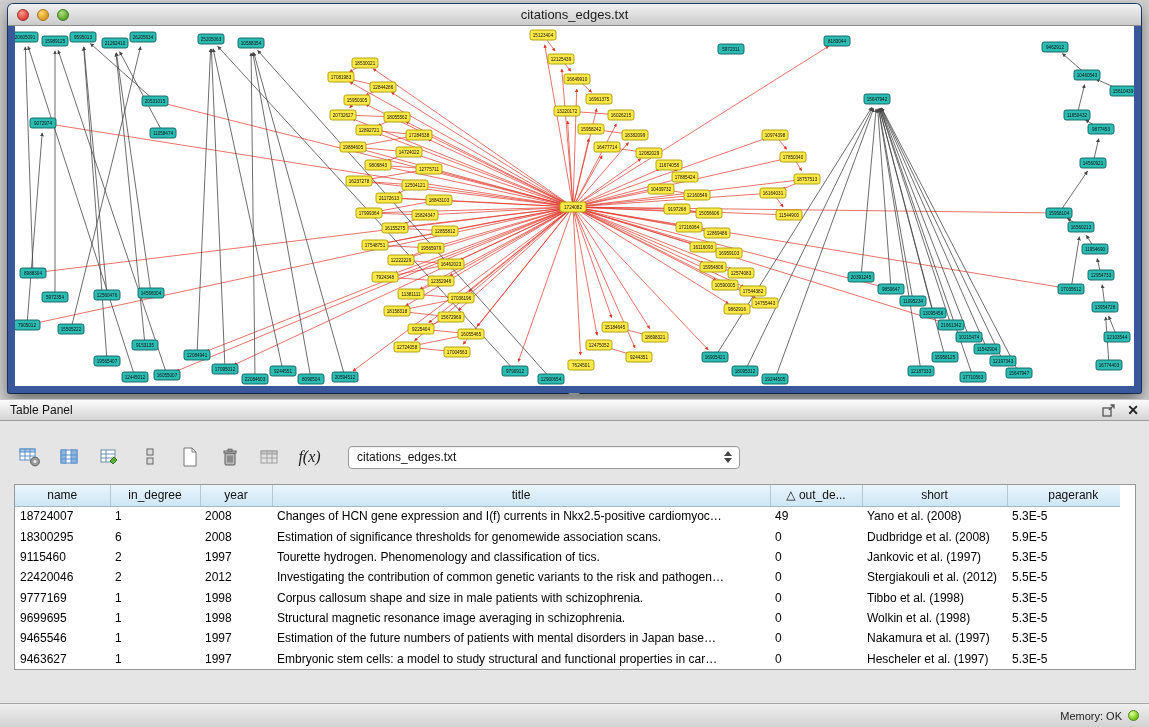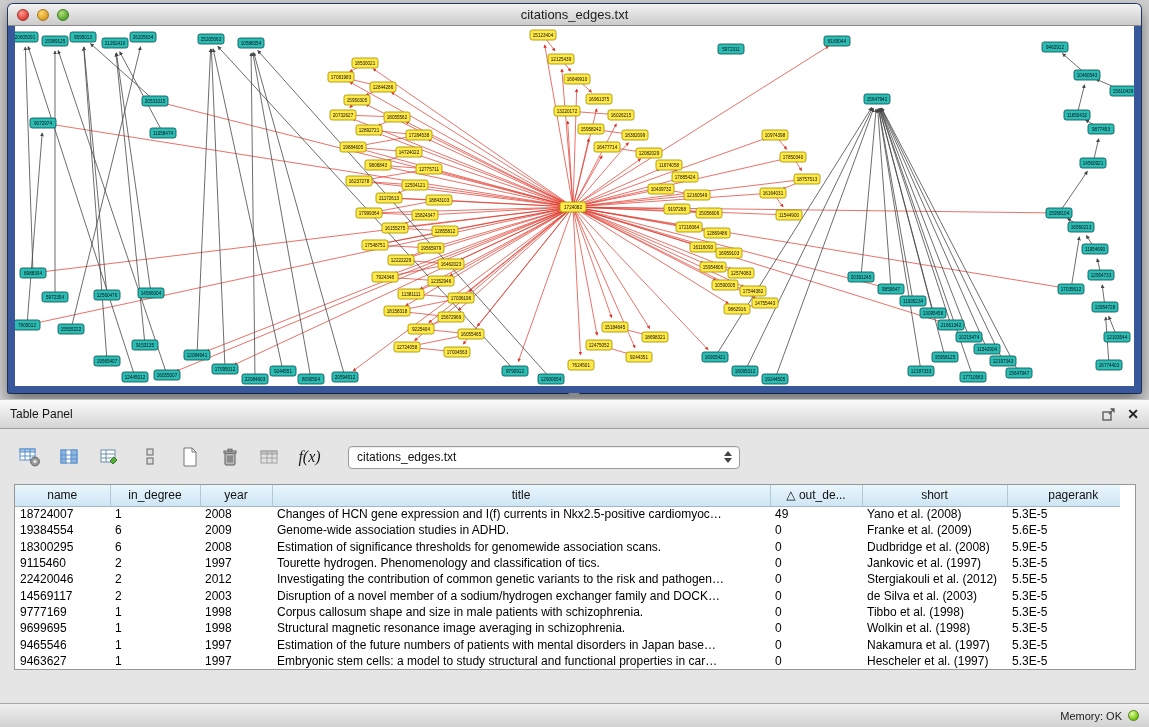--- a/index.html
+++ b/index.html
@@ -18,21 +18,21 @@
   .tl-zoom  { background:radial-gradient(circle at 35% 30%, #b4e07c, #57a52e 70%); border:1px solid #3f7d1f; }
   .canvas-wrap { position:absolute; left:7px; right:7px; top:22px; bottom:7px; background:#fff; overflow:hidden; }
   svg.net { width:100%; height:100%; display:block; }
   svg.net text { user-select:none; font-family:"Liberation Sans",sans-serif; }
 
   .divider-handle { position:absolute; top:393px; left:568px; width:0; height:0;
     border-left:6px solid transparent; border-right:6px solid transparent; border-top:5px solid #8a8a8a; }
 
   
   .table-panel { position:absolute; left:0; top:399px; width:1149px; height:304px; background:#e5e5e5; }
-  .panel-header { height:30px; background:linear-gradient(#fbfbfb,#d4d4d4); border-top:1px solid #c6c6c6;
+  .panel-header { height:22px; background:linear-gradient(#fbfbfb,#d4d4d4); border-top:1px solid #c6c6c6;
     border-bottom:1px solid #9d9d9d; display:flex; align-items:center; padding:0 10px; }
   .panel-title { font-size:12px; color:#141414; }
   .ph-spacer { flex:1; }
   .float-icon { width:13px; height:13px; margin-right:12px; }
   .close-icon { font-size:14px; font-weight:bold; color:#222; line-height:13px; cursor:default; }
 
   .toolbar { position:absolute; left:16px; top:44px; height:28px; display:flex; align-items:center; gap:13px; }
   .tool-btn { width:27px; height:27px; display:flex; align-items:center; justify-content:center; border-radius:4px; }
   .fx-btn { font-family:"Liberation Serif",serif; font-style:italic; font-size:16px; color:#1a1a1a; padding:0 4px; }
   .combo { width:392px; height:23px; background:#fff; border:1px solid #9c9c9c; border-radius:4px; margin-left:12px;
@@ -921,29 +921,20 @@
           <tr>
             <td class="col0">18724007</td>
             <td class="col1">1</td>
             <td class="col2">2008</td>
             <td class="col3">Changes of HCN gene expression and I(f) currents in Nkx2.5-positive cardiomyoc…</td>
             <td class="col4">49</td>
             <td class="col5">Yano et al. (2008)</td>
             <td class="col6">5.3E-5</td>
           </tr>
           <tr>
-            <td class="col0">19384554</td>
-            <td class="col1">6</td>
-            <td class="col2">2009</td>
-            <td class="col3">Genome-wide association studies in ADHD.</td>
-            <td class="col4">0</td>
-            <td class="col5">Franke et al. (2009)</td>
-            <td class="col6">5.6E-5</td>
-          </tr>
-          <tr>
             <td class="col0">18300295</td>
             <td class="col1">6</td>
             <td class="col2">2008</td>
             <td class="col3">Estimation of significance thresholds for genomewide association scans.</td>
             <td class="col4">0</td>
             <td class="col5">Dudbridge et al. (2008)</td>
             <td class="col6">5.9E-5</td>
           </tr>
           <tr>
             <td class="col0">9115460</td>
@@ -955,29 +946,20 @@
             <td class="col6">5.3E-5</td>
           </tr>
           <tr>
             <td class="col0">22420046</td>
             <td class="col1">2</td>
             <td class="col2">2012</td>
             <td class="col3">Investigating the contribution of common genetic variants to the risk and pathogen…</td>
             <td class="col4">0</td>
             <td class="col5">Stergiakouli et al. (2012)</td>
             <td class="col6">5.5E-5</td>
-          </tr>
-          <tr>
-            <td class="col0">14569117</td>
-            <td class="col1">2</td>
-            <td class="col2">2003</td>
-            <td class="col3">Disruption of a novel member of a sodium/hydrogen exchanger family and DOCK…</td>
-            <td class="col4">0</td>
-            <td class="col5">de Silva et al. (2003)</td>
-            <td class="col6">5.3E-5</td>
           </tr>
           <tr>
             <td class="col0">9777169</td>
             <td class="col1">1</td>
             <td class="col2">1998</td>
             <td class="col3">Corpus callosum shape and size in male patients with schizophrenia.</td>
             <td class="col4">0</td>
             <td class="col5">Tibbo et al. (1998)</td>
             <td class="col6">5.3E-5</td>
           </tr>

